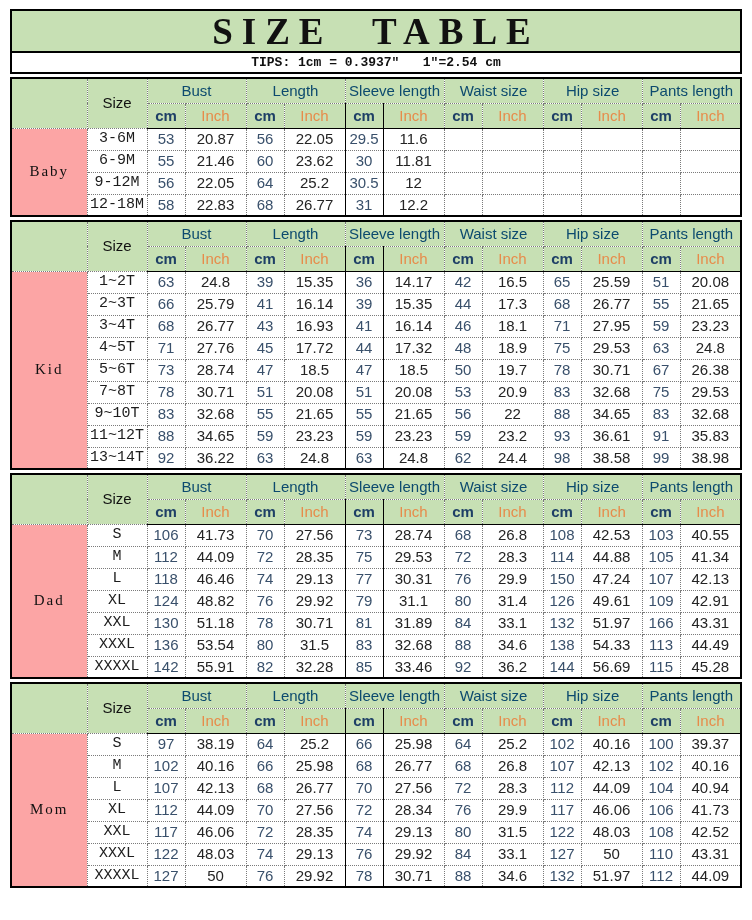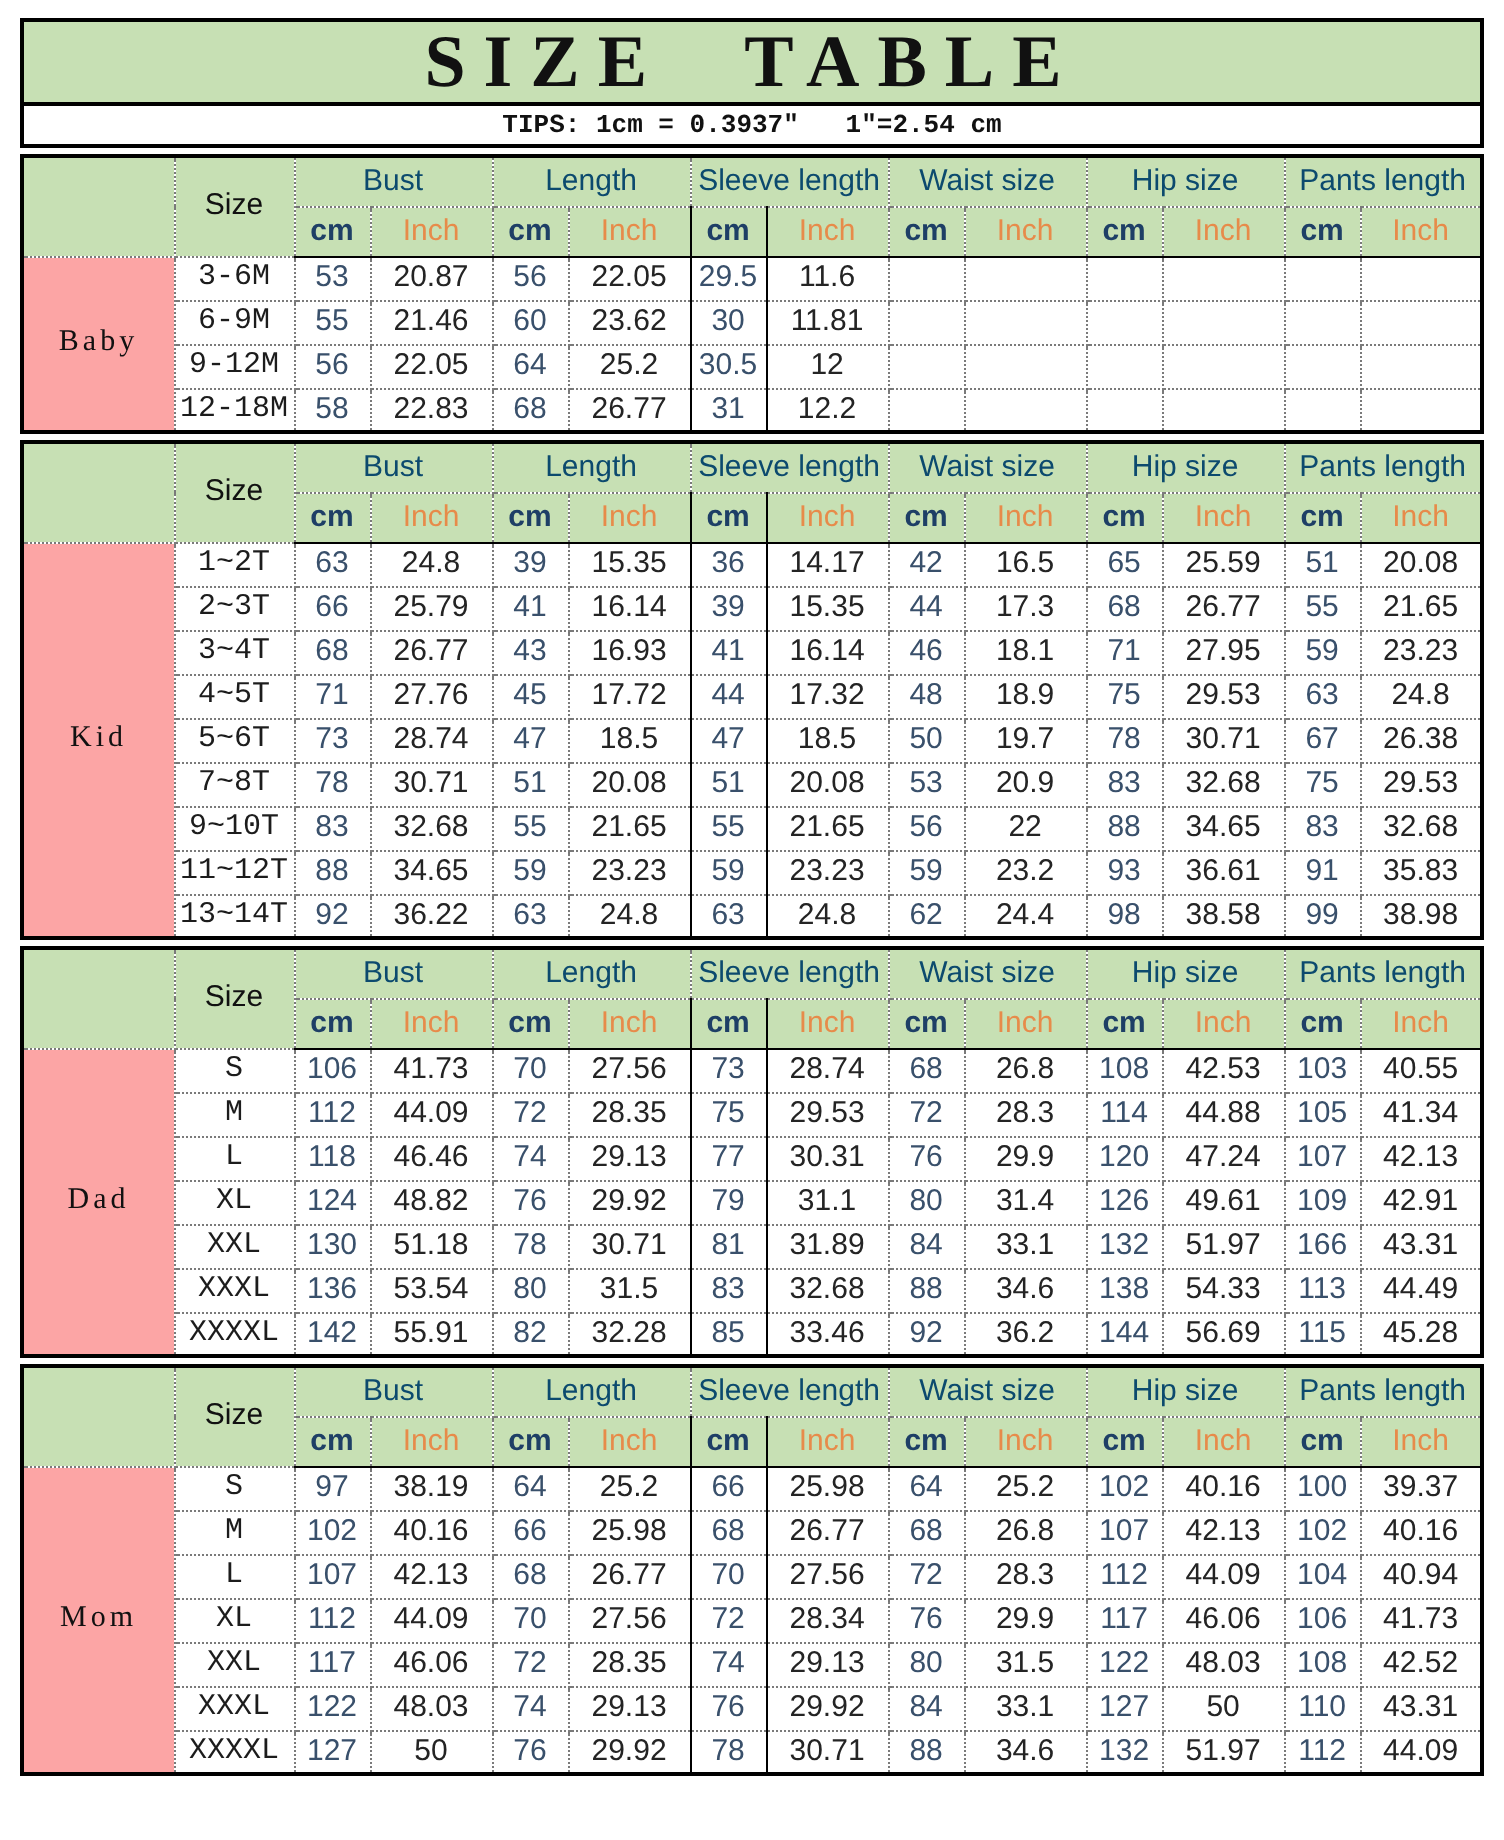--- a/index.html
+++ b/index.html
@@ -450,21 +450,21 @@
           <tr>
             <td class="size-label">L</td>
             <td class="v-cm">118</td>
             <td class="v-inch">46.46</td>
             <td class="v-cm">74</td>
             <td class="v-inch">29.13</td>
             <td class="v-cm sleeve-solid">77</td>
             <td class="v-inch">30.31</td>
             <td class="v-cm">76</td>
             <td class="v-inch">29.9</td>
-            <td class="v-cm">120</td>
+            <td class="v-cm">150</td>
             <td class="v-inch">47.24</td>
             <td class="v-cm">107</td>
             <td class="v-inch">42.13</td>
           </tr>
           <tr>
             <td class="size-label">XL</td>
             <td class="v-cm">124</td>
             <td class="v-inch">48.82</td>
             <td class="v-cm">76</td>
             <td class="v-inch">29.92</td>

